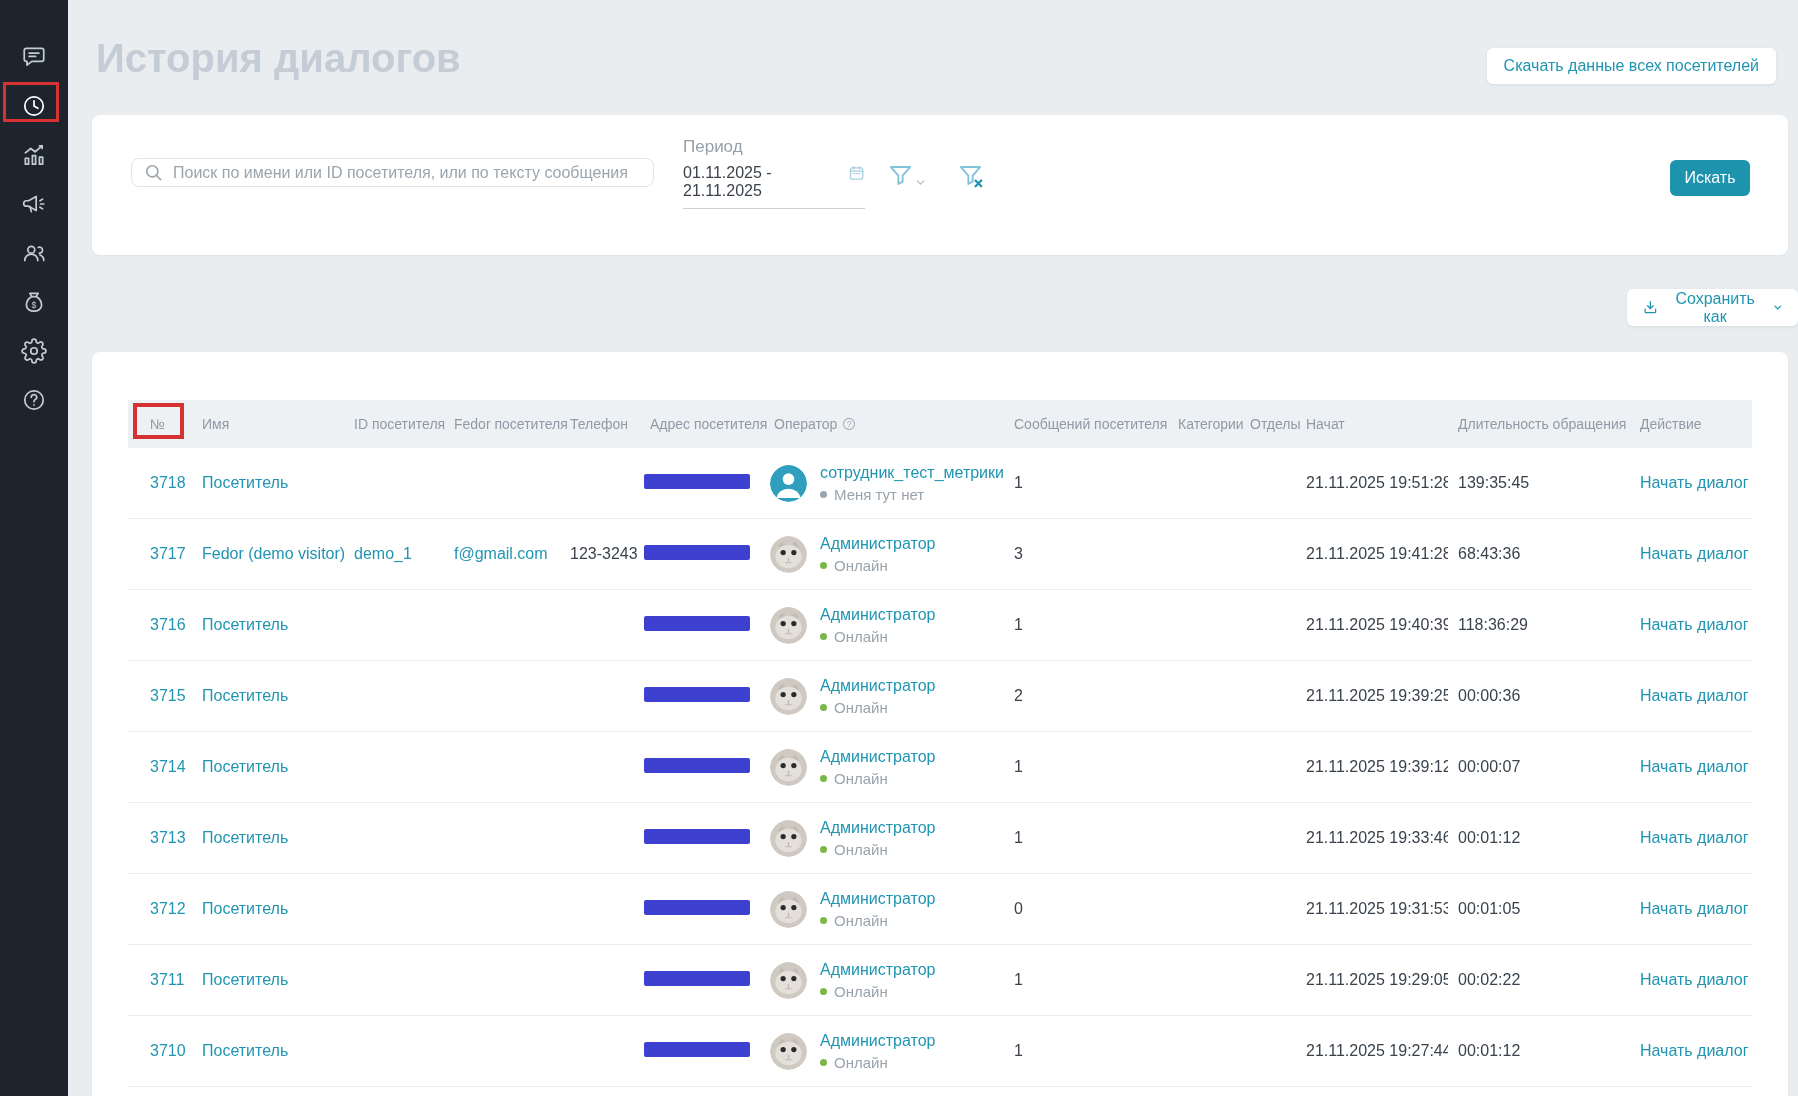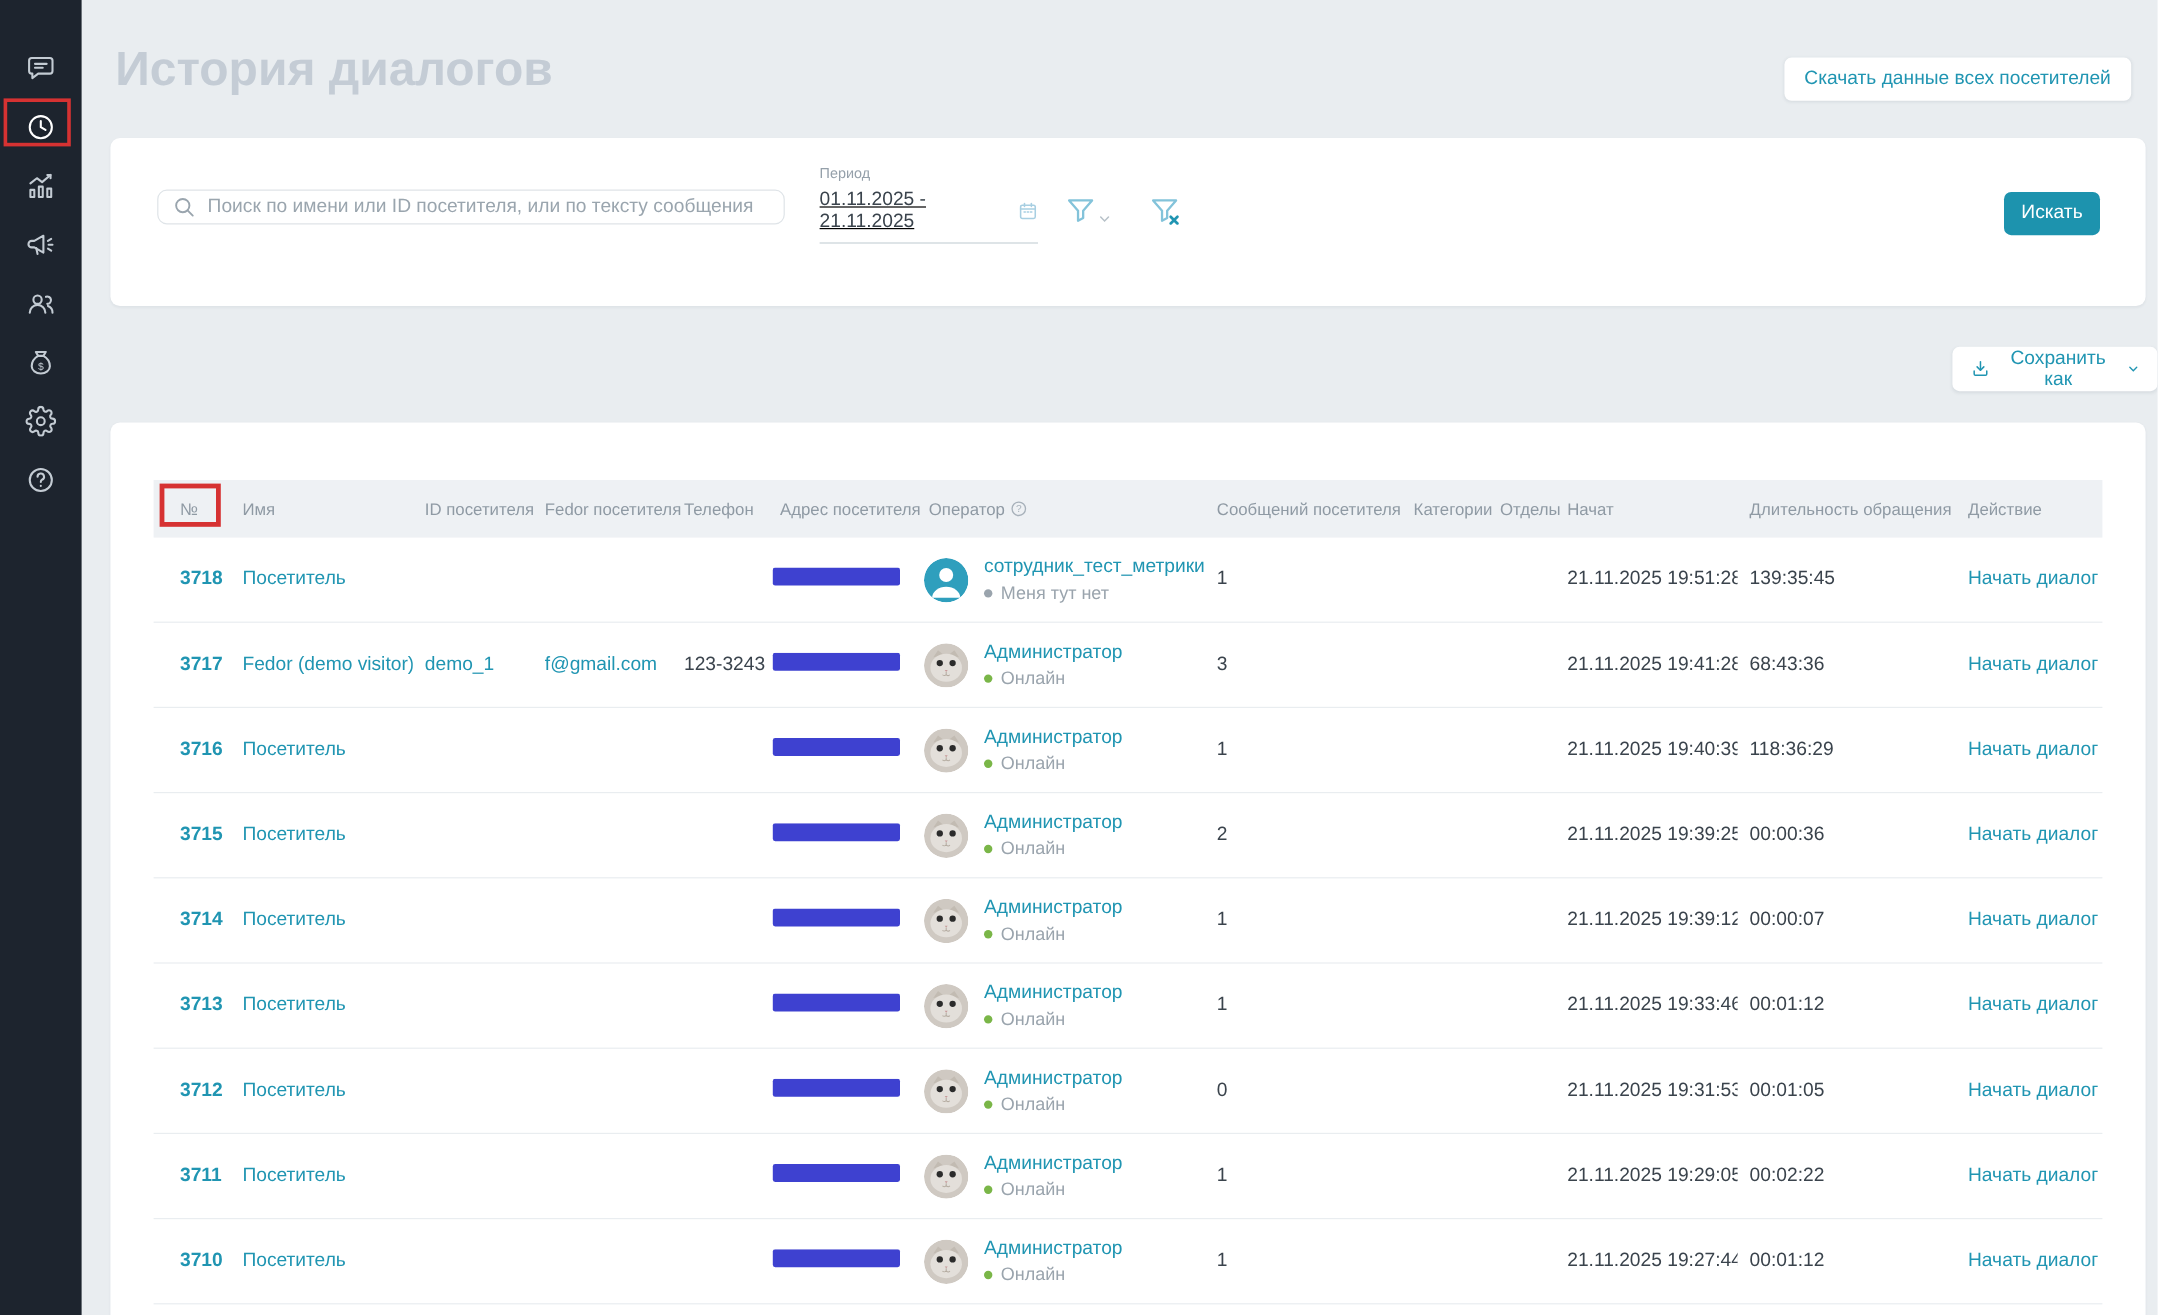--- a/index.html
+++ b/index.html
@@ -30,23 +30,23 @@
   .card { position:absolute; background:#ffffff; border-radius:8px; box-shadow:0 1px 2px rgba(40,60,80,0.05); }
   .filter-card { left:92px; top:115px; width:1696px; height:140px; }
   .search-box { position:absolute; left:39px; top:43px; width:523px; height:29px;
                 border:1px solid #dfe4e8; border-radius:8px; display:flex; align-items:center;
                 padding:0 12px; background:#fff; }
   .search-box svg { flex:0 0 auto; }
   .search-box input { border:none; outline:none; flex:1; margin-left:10px; font-size:16px;
                       color:#3a434c; font-family:"Liberation Sans",sans-serif; }
   .search-box input::placeholder { color:#9aa5ae; }
   .period { position:absolute; left:591px; top:22px; width:182px; }
-  .period-label { font-size:12px; color:#95a0aa; }
-  .period-value { margin-top:7px; display:flex; align-items:center; justify-content:space-between;
-                  padding-bottom:8px; border-bottom:1px solid #c9d2d8; cursor:pointer;text-decoration:underline; }
+  .period-label { font-size:17px; color:#95a0aa; }
+  .period-value { margin-top:7px; display:flex; justify-content:space-between;
+                  padding-bottom:8px; border-bottom:1px solid #c9d2d8; cursor:pointer; }
   .period-value span { font-size:16px; color:#3a434c; }
   .filter-icons { position:absolute; left:795px; top:47px; display:flex; align-items:flex-start; gap:30px; }
   .icon-btn { display:flex; align-items:flex-end; cursor:pointer; }
   .btn-teal { position:absolute; right:38px; top:45px; width:80px; height:36px; background:#1d93ae;
               color:#ffffff; font-size:16px; border-radius:6px; }
 
   
   .save-as { position:absolute; left:1627px; top:289px; height:37px; padding:4px 15px;
              display:flex; align-items:center; gap:9px; }
 
@@ -55,21 +55,21 @@
   .grid { display:grid; grid-template-columns:64px 152px 100px 116px 80px 124px 240px 164px 72px 56px 152px 182px 122px; }
   .thead { position:relative; height:48px; background:#eef1f4; align-items:center;
            color:#8f9aa4; font-size:14px; }
   .th { padding-left:10px; display:flex; align-items:center; gap:5px; white-space:nowrap; }
   .th-num { padding-left:22px; }
   .red-frame-num { position:absolute; left:5px; top:3px; width:51px; height:36px;
                    border:4px solid #d63232; pointer-events:none; }
   .info-ic { display:inline-flex; }
   .tr { height:71px; align-items:center; border-bottom:1px solid #e9edf0; font-size:16px; }
   .td { padding-left:10px; white-space:nowrap; overflow:hidden; }
-  .td-num { padding-left:22px;font-weight:bold; }
+  .td-num { padding-left:22px; }
   .link { color:#2095b2; text-decoration:none; cursor:pointer; }
   .dark { color:#3a434c; }
   .redact { display:inline-block; width:106px; height:15px; background:#3e41d0; border-radius:2px; margin-left:-6px; }
   .td-operator { display:flex; align-items:center; gap:13px; padding-left:6px; }
   .avatar { width:37px; height:37px; border-radius:50%; overflow:hidden; flex:0 0 auto; display:block; }
   .avatar svg { display:block; width:37px; height:37px; }
   .op-col { display:flex; flex-direction:column; }
   .status { display:flex; align-items:center; gap:7px; margin-top:4px; font-size:15px; color:#9aa4ad;text-align:right; }
   .dot { width:7px; height:7px; border-radius:50%; display:inline-block; }
 </style>

